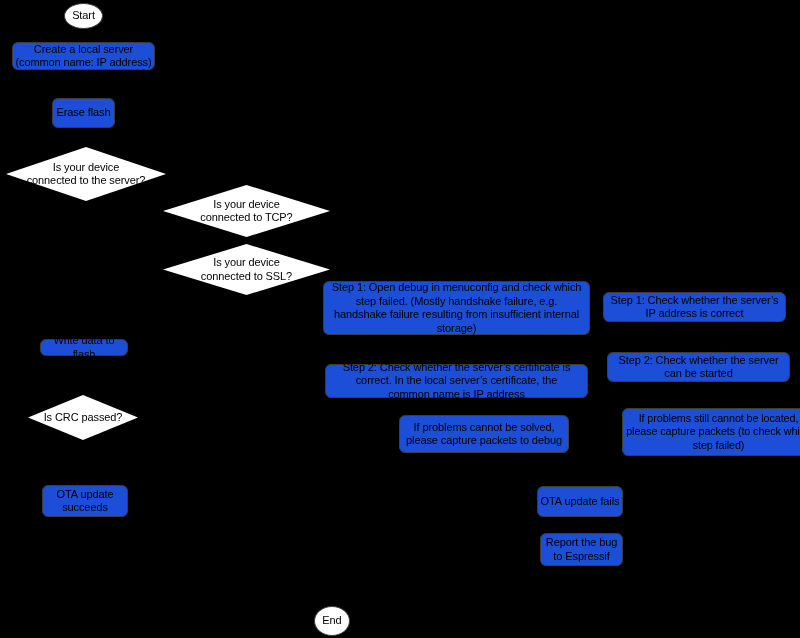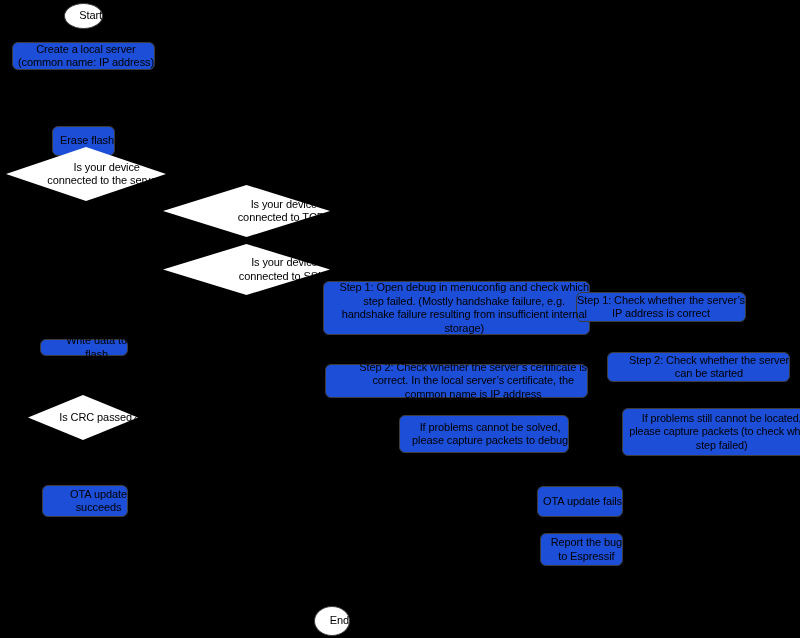--- a/index.html
+++ b/index.html
@@ -8,21 +8,21 @@
     width: 800px;
     height: 638px;
     background: #000000;
     overflow: hidden;
     font-family: "Liberation Sans", sans-serif;
   }
   .node {
     position: absolute;
     display: flex;
     align-items: center;
-    justify-content: flex-end;
+    justify-content: center;
     text-align: center;
     color: #000000;
     font-size: 11px;
     line-height: 13.5px;
     letter-spacing: -0.1px;
     white-space: pre-line;
     box-sizing: border-box;
   }
   .box {
     background: #1d4ed8;
@@ -39,32 +39,32 @@
     position: absolute;
     inset: 0;
     background: #ffffff;
     clip-path: polygon(50% 0, 100% 50%, 50% 100%, 0 50%);
   }
   .lbl { position: relative; z-index: 1; }
 
   
   #n-start    { left: 64px;  top: 3px;   width: 39px;  height: 26px; }
   #n-create   { left: 12px;  top: 42px;  width: 143px; height: 28px; }
-  #n-erase    { left: 52px;  top: 98px;  width: 63px;  height: 30px; margin-top: 28px; }
+  #n-erase    { left: 52px;  top: 98px;  width: 63px;  height: 30px; }
   #n-qserver  { left: 6px;   top: 147px; width: 160px; height: 54px; }
   #n-qtcp     { left: 163px; top: 185px; width: 167px; height: 52px; }
   #n-qssl     { left: 163px; top: 244px; width: 167px; height: 51px; }
   #n-retrieve { left: 40px;  top: 284px; width: 88px;  height: 31px; }
   #n-write    { left: 40px;  top: 339px; width: 88px;  height: 17px; }
   #n-qcrc     { left: 28px;  top: 395px; width: 110px; height: 45px; }
   #n-otaok    { left: 42px;  top: 485px; width: 86px;  height: 32px; }
   #n-sslstep1 { left: 323px; top: 281px; width: 267px; height: 54px; }
   #n-sslstep2 { left: 325px; top: 364px; width: 263px; height: 34px; }
   #n-sslcap   { left: 375px; top: 415px; width: 170px; height: 38px; margin-left: 24px; }
-  #n-tcpstep1 { left: 576px; top: 292px; width: 170px; height: 30px; }
+  #n-tcpstep1 { left: 603px; top: 292px; width: 183px; height: 30px; }
   #n-tcpstep2 { left: 607px; top: 352px; width: 183px; height: 30px; }
   #n-tcpcap   { left: 622px; top: 408px; width: 193px; height: 48px; font-size: 10.8px; }
   #n-otafail  { left: 537px; top: 486px; width: 86px;  height: 31px; }
   #n-report   { left: 540px; top: 533px; width: 83px;  height: 33px; }
   #n-end      { left: 314px; top: 606px; width: 36px;  height: 30px; }
 </style>
 </head>
 <body>
 
 <div class="canvas">

